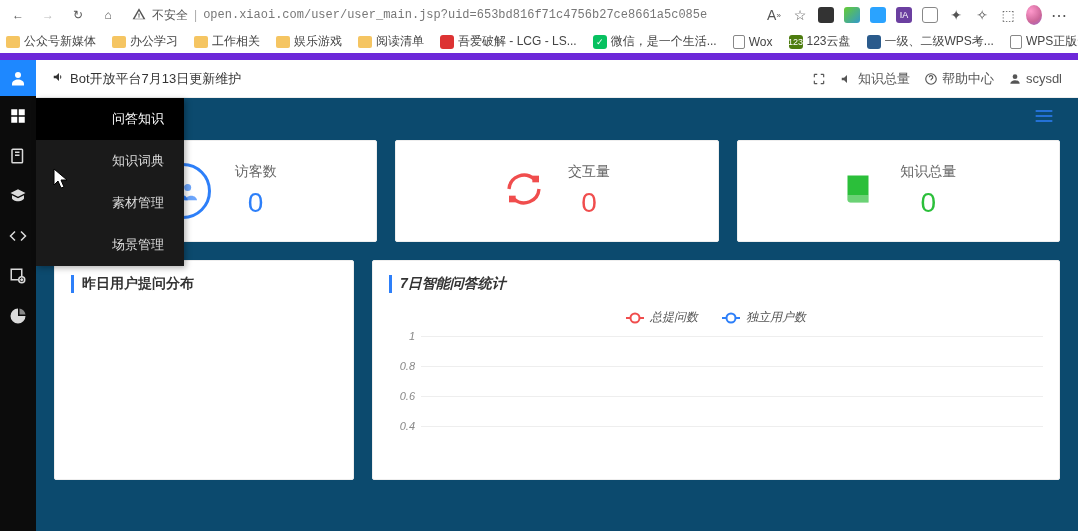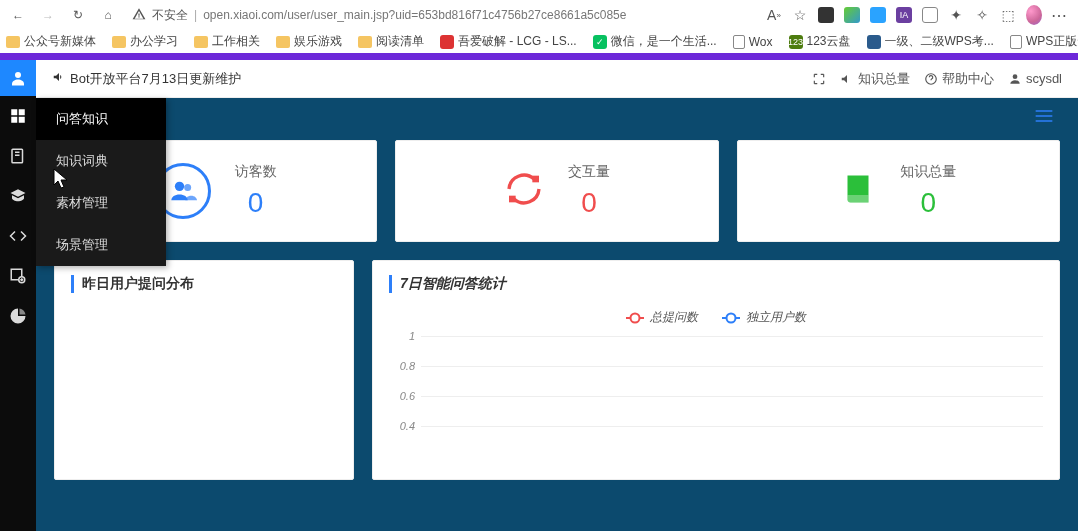--- a/index.html
+++ b/index.html
@@ -6,21 +6,21 @@
   body { width: 1078px; height: 531px; overflow: hidden; background: #fff; color: #333; }
 
   
   .browser-bar { height: 30px; display: flex; align-items: center; padding: 0 6px; gap: 6px; font-size: 12px; color: #555; }
   .nav-btn { width: 24px; height: 24px; display: flex; align-items: center; justify-content: center; color: #555; cursor: pointer; }
   .nav-btn.disabled { color: #bbb; }
   .addr-wrap { flex: 1; display: flex; align-items: center; gap: 6px; padding: 0 6px; }
   .addr-wrap .warn { color: #555; }
   .addr-wrap .insecure { color: #555; font-size: 12px; }
   .addr-wrap .sep { color: #aaa; }
-  .addr-wrap .url { color: #777; font-size: 12px; white-space: nowrap; overflow: hidden; text-overflow: ellipsis; }
+  .addr-wrap .url { color: #777; font-size: 12px; white-space: nowrap; overflow: hidden; text-overflow: ellipsis; font-family: Liberation Mono, monospace; }
   .ext-icons { display: flex; align-items: center; gap: 10px; padding-right: 4px; }
   .ext-ico { width: 16px; height: 16px; display:flex;align-items:center;justify-content:center; font-size: 14px; color:#555; }
   .ext-sq { width:16px;height:16px;border-radius:3px; }
   .avatar { width:20px;height:20px;border-radius:50%; background: radial-gradient(circle at 30% 30%, #f9c, #c69 60%, #96c); }
   .dots { font-size:16px; letter-spacing:2px; color:#555; }
 
   
   .bookmarks { height: 30px; display:flex; align-items:center; padding: 0 6px; gap: 16px; font-size: 12px; color:#444; border-bottom:7px solid #6d28d9; }
   .bm { display:flex; align-items:center; gap:4px; white-space:nowrap; cursor:pointer; }
   .bm .fold { width:14px;height:12px;border-radius:2px;background:#f5c562; }
@@ -28,21 +28,21 @@
   .bm .sq { width:14px;height:14px;border-radius:3px;display:flex;align-items:center;justify-content:center;font-size:9px;color:#fff; }
 
   
   .app { display:flex; height: calc(531px - 60px); position:relative; }
   .sidebar { width:36px; background:#0c0c0c; display:flex; flex-direction:column; align-items:center; padding-top:0; }
   .sb-top { width:36px;height:36px;background:#1e88ff;display:flex;align-items:center;justify-content:center; }
   .sb-ico { width:36px;height:40px;display:flex;align-items:center;justify-content:center;color:#fff;cursor:pointer; }
   .sb-ico svg { opacity:0.85; }
   .sb-ico.active svg { opacity:1; }
 
-  .flyout { position:absolute; left:36px; top:38px; width:130px; background:#1a1a1a; color:#ddd; font-size:13px; z-index:5; box-shadow:2px 2px 6px rgba(0,0,0,0.3); }
+  .flyout { position:absolute; left:36px; top:38px; width:148px; background:#1a1a1a; color:#ddd; font-size:13px; z-index:5; box-shadow:2px 2px 6px rgba(0,0,0,0.3);text-align:right; }
   .flyout .item { padding:12px 20px; cursor:pointer; }
   .flyout .item.active { background:#000; color:#fff; }
   .cursor { position:absolute; left:52px; top:108px; z-index:6; color:#fff; font-size:16px; pointer-events:none; text-shadow:0 0 2px #000; }
 
   .main { flex:1; background:#fff; display:flex; flex-direction:column; }
   .topbar { height:38px; border-bottom:1px solid #eee; display:flex; align-items:center; padding:0 16px; font-size:13px; color:#333; }
   .topbar .announce { display:flex; align-items:center; gap:4px; }
   .spacer { flex:1; }
   .top-act { display:flex; align-items:center; gap:14px; color:#555; }
   .top-act .act { display:flex; align-items:center; gap:4px; cursor:pointer; }

